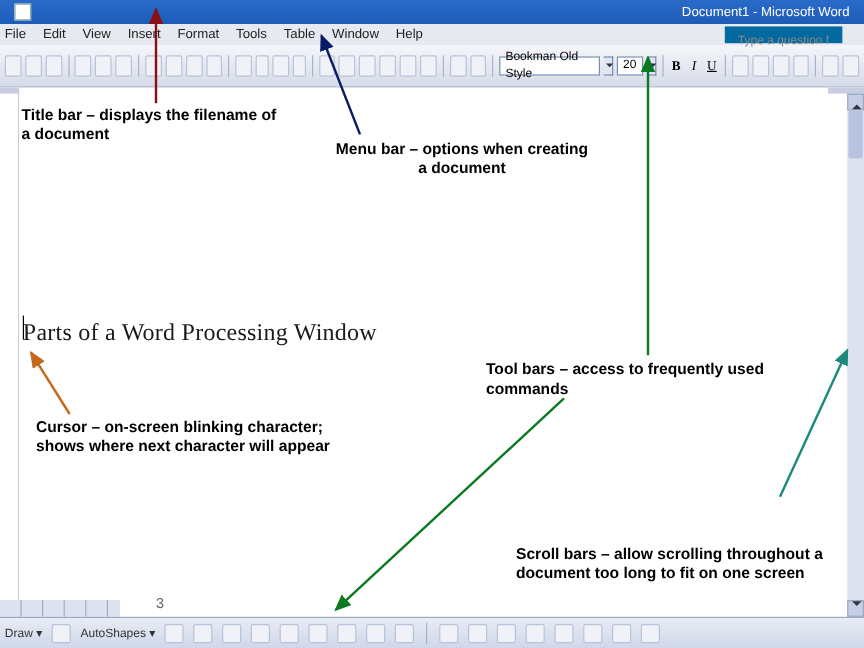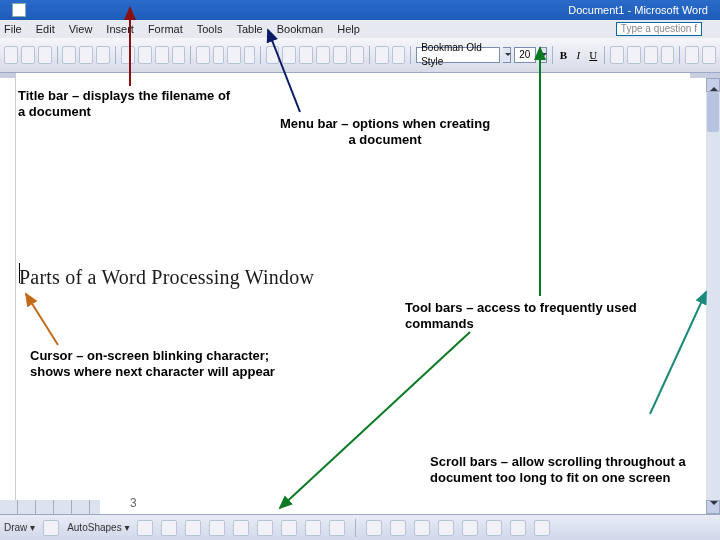--- a/index.html
+++ b/index.html
@@ -5,21 +5,21 @@
   * { margin:0; padding:0; box-sizing:border-box; }
   body { width:720px; height:540px; background:#fff; font-family:Arial,Helvetica,sans-serif; font-size:10px; position:relative; overflow:hidden; }
 
   
   .titlebar { height:20px; background:linear-gradient(to bottom,#2a6ac9,#1e5cb8); display:flex; align-items:center; padding:0 12px; color:#fff; font-size:11px;justify-content:space-between; }
   .titlebar .icon { width:14px; height:14px; background:#fff; border:1px solid #8aa; margin-right:4px; display:inline-block; }
 
   
   .menubar { height:18px; background:#e6e9f0; display:flex; align-items:center; padding:0 4px; font-size:11px; color:#222; }
   .menubar span { margin-right:14px; cursor:default; }
-  .help-box { margin-left:auto; background:#fff; border:1px solid #0369a1; padding:0 4px; color:#888; font-size:10px; height:14px; line-height:12px; }
+  .help-box { margin-left:auto; background:#fff; border:7px solid #0369a1; padding:0 4px; color:#888; font-size:10px; height:14px; line-height:12px; }
 
   
   .toolbar { height:24px; background:linear-gradient(#f5f6fa,#d6dbe8); border-bottom:1px solid #9aa8c4; display:flex; align-items:center; padding:17px 4px; gap:3px; }
   .tbtn { width:18px; height:18px; background:#f0f2f8; border:1px solid #b8c2d8; border-radius:2px; position:relative; }
   .tbtn.small { width:14px; }
   .sep { width:1px; height:18px; background:#a8b4ce; margin:0 2px; }
   .font-box { background:#fff; border:1px solid #7b8db5; height:16px; padding:0 4px; font-size:10px; line-height:14px; display:flex; align-items:center; }
   .font-box.name { width:110px; }
   .font-box.size { width:26px; }
   .dd { width:10px; height:16px; background:#e0e6f2; border:1px solid #7b8db5; border-left:none; position:relative; }
@@ -72,21 +72,21 @@
 </div>
 
 <div class="menubar">
   <span>File</span>
   <span>Edit</span>
   <span>View</span>
   <span>Insert</span>
   <span>Format</span>
   <span>Tools</span>
   <span>Table</span>
-  <span>Bookman</span>
+  <span>Window</span>
   <span>Help</span>
   <span class="help-box">Type a question f</span>
 </div>
 
 <div class="toolbar">
   <div class="tbtn"></div>
   <div class="tbtn"></div>
   <div class="tbtn"></div>
   <div class="sep"></div>
   <div class="tbtn"></div>

